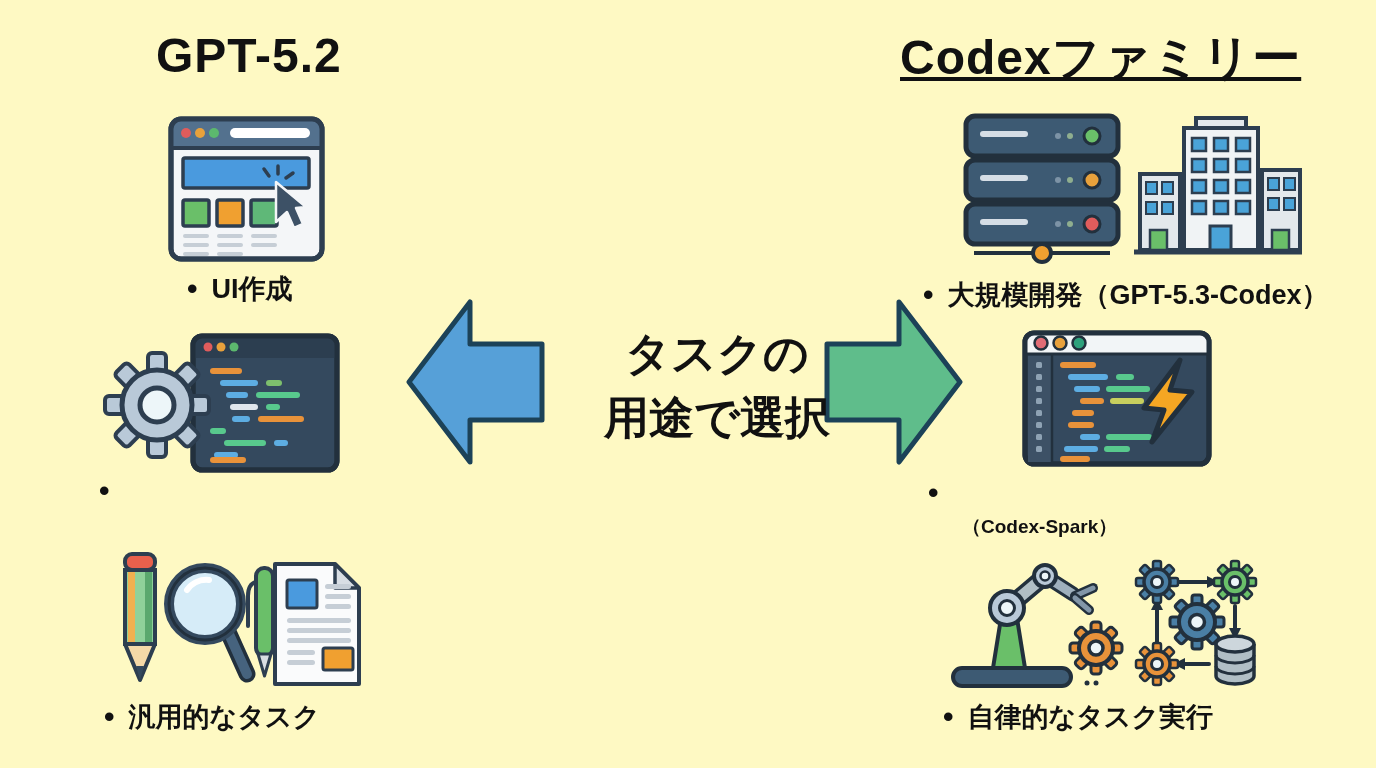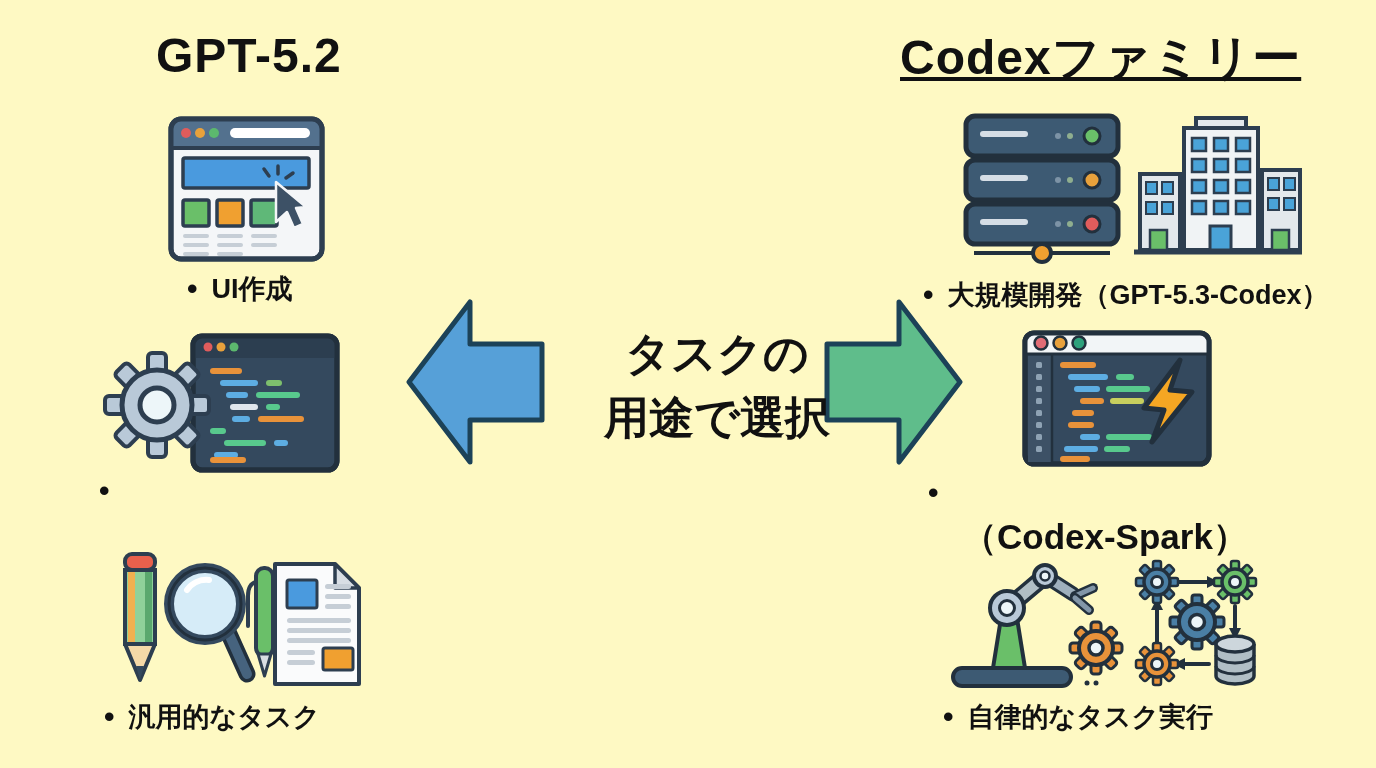--- a/index.html
+++ b/index.html
@@ -26,21 +26,21 @@
     font-size:27px;
     font-weight:800;
     white-space:nowrap;
     display:flex;
     align-items:center;
     gap:14px;
   }
   .item-label .bullet{font-size:30px;line-height:1;}
   .sub-label{
     position:absolute;
-    font-size:35px;
+    font-size:19px;
     font-weight:800;
     white-space:nowrap;
   }
   .icon{position:absolute;}
   .center-text{
     position:absolute;
     left:545px;top:322px;width:280px;
     text-align:center;
     font-size:45px;
     font-weight:700;

